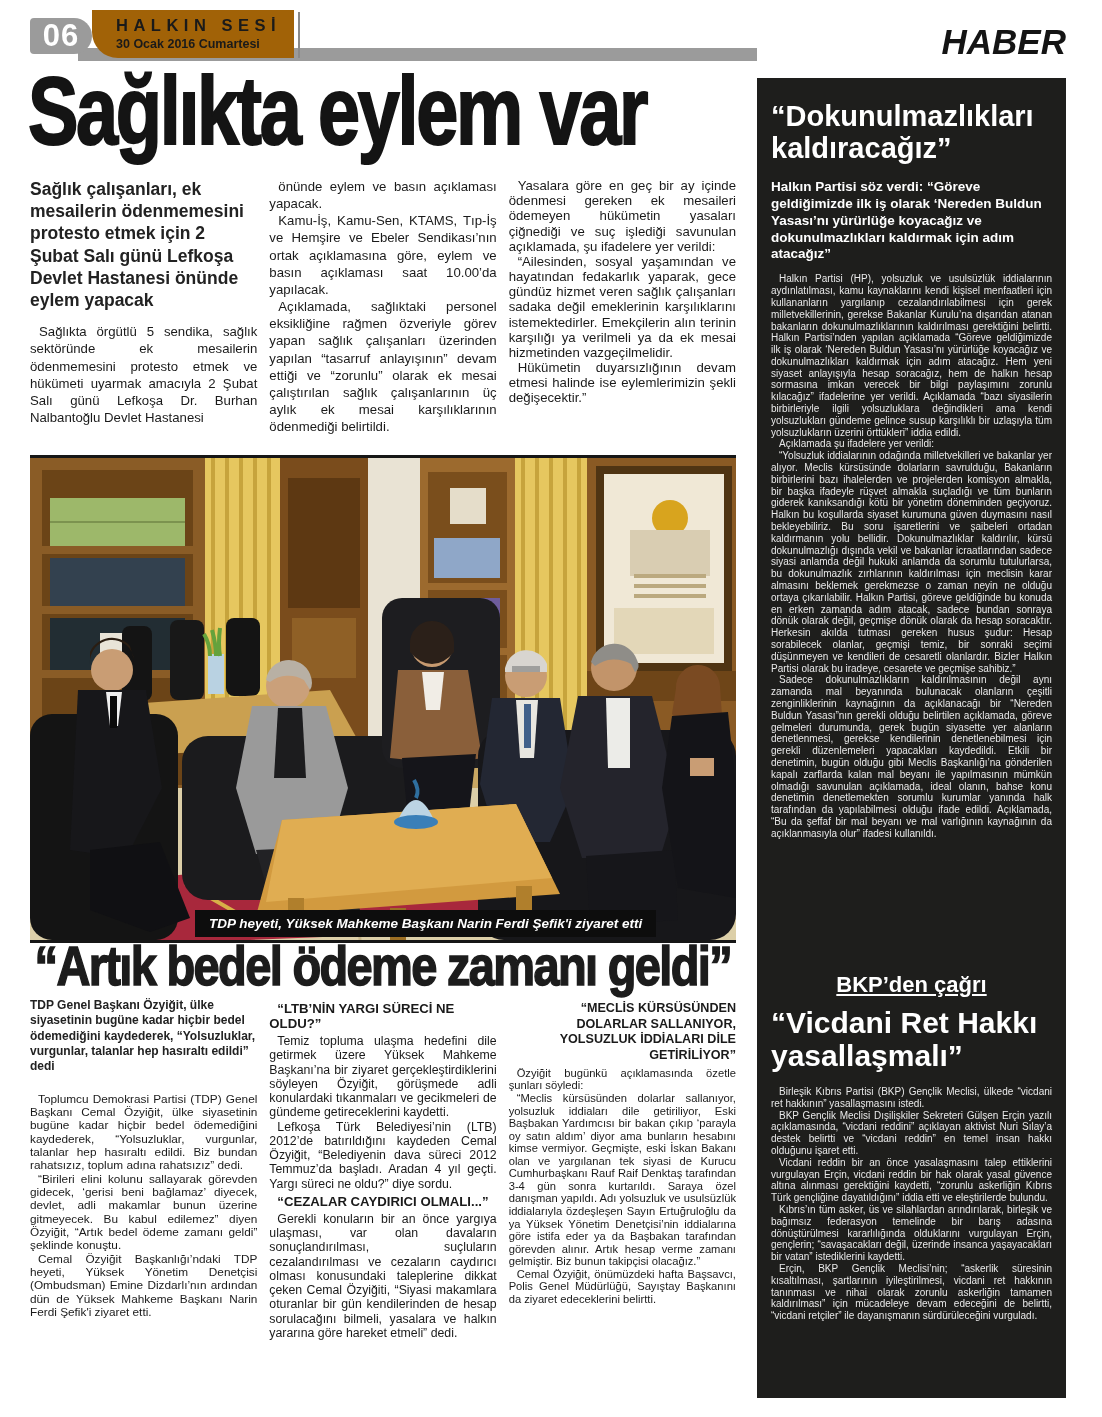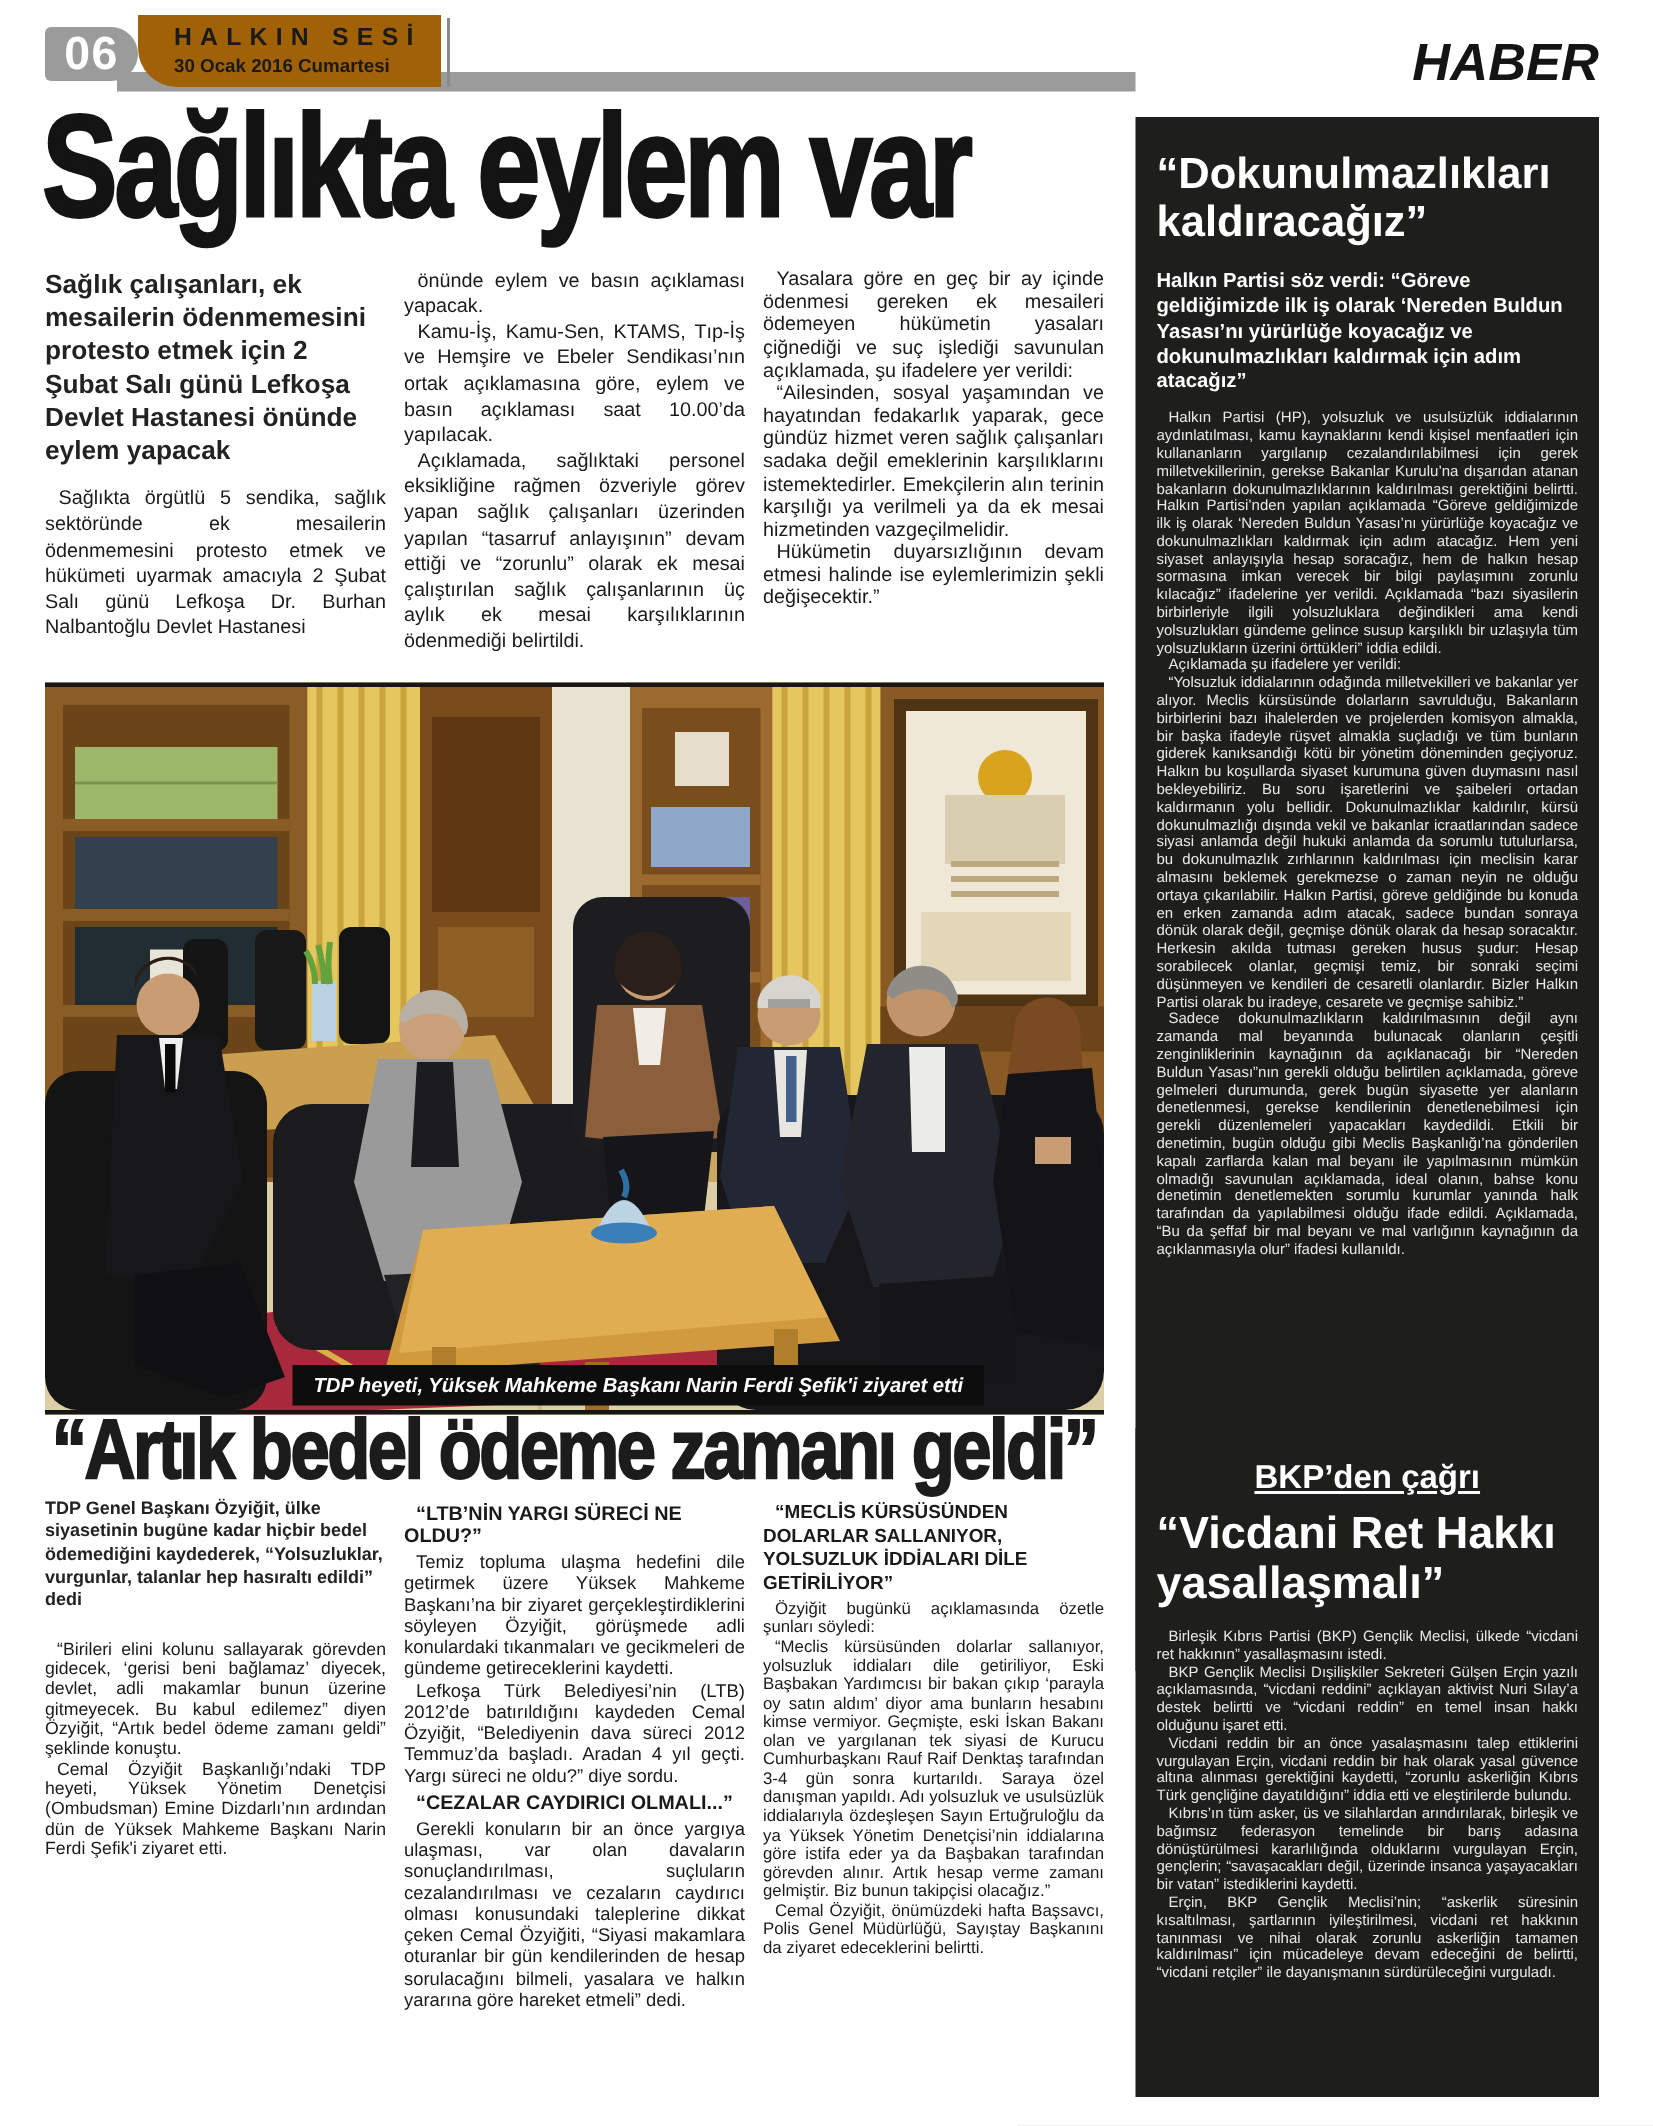--- a/index.html
+++ b/index.html
@@ -42,21 +42,21 @@
   .h2-main{position:absolute;left:30px;top:938px;width:840px;margin:0;text-align:center;font-size:56px;
          font-weight:bold;letter-spacing:-2px;white-space:nowrap;color:#1c1c1c;-webkit-text-stroke:1.5px #1c1c1c;
          transform:scaleX(0.84);transform-origin:left top;line-height:1;}
   .art2-cols{position:absolute;left:30px;top:998px;width:706px;height:414px;display:flex;gap:12px;overflow:hidden;}
   .lead2{font-size:12px;font-weight:bold;line-height:1.28;margin:0 0 18px 0;color:#222;}
   .b2c1{font-size:11.8px;line-height:1.13;text-align:justify;text-indent:8px;margin:0;}
   .b2c2{font-size:12.3px;line-height:1.16;text-align:justify;text-indent:8px;margin:0;}
   .b2c3{font-size:11.2px;line-height:1.12;text-align:justify;text-indent:8px;margin:0;}
   .sub2{font-weight:bold;margin:3px 0 3px;text-indent:8px;}
   .sub2.s2{font-size:13.2px;}
-  .sub2.s3{font-size:12.6px;line-height:1.25;}
+  .sub2.s3{font-size:12.6px;line-height:1.25;text-align:right;}
 
   
   .bbox{position:absolute;left:757px;width:309px;background:#1e1e1c;color:#f2f2f2;
         padding:0 14px;box-sizing:border-box;overflow:hidden;}
   .bbox1{top:78px;height:1036px;}
   .bbox2{top:952px;height:446px;}
   .bb-head{font-size:29px;font-weight:bold;line-height:1.12;white-space:pre-line;margin:22px 0 14px;color:#fff;}
   .bb-stand{font-size:13.5px;font-weight:bold;line-height:1.25;margin:0 0 10px;color:#fff;}
   .bb-body p{font-size:10px;line-height:1.18;text-align:justify;text-indent:8px;margin:0;color:#e9e9e9;}
   .kicker{display:block;margin:20px auto 6px;text-align:center;font-size:22px;font-weight:bold;
@@ -213,20 +213,21 @@
       <ellipse cx="386" cy="364" rx="22" ry="7" fill="#3a7fb8"></ellipse>
     </svg>
     <figcaption class="caption">TDP heyeti, Yüksek Mahkeme Başkanı Narin Ferdi Şefik'i ziyaret etti</figcaption>
   </figure>
 
   <h2 class="h2-main">“Artık bedel ödeme zamanı geldi”</h2>
 
   <div class="art2-cols">
     <div class="acol">
       <p class="lead2">TDP Genel Başkanı Özyiğit, ülke siyasetinin bugüne kadar hiçbir bedel ödemediğini kaydederek, “Yolsuzluklar, vurgunlar, talanlar hep hasıraltı edildi” dedi</p>
+      <p class="b2c1">Toplumcu Demokrasi Partisi (TDP) Genel Başkanı Cemal Özyiğit, ülke siyasetinin bugüne kadar hiçbir bedel ödemediğini kaydederek, “Yolsuzluklar, vurgunlar, talanlar hep hasıraltı edildi. Biz bundan rahatsızız, toplum adına rahatsızız” dedi.</p>
       <p class="b2c1">“Birileri elini kolunu sallayarak görevden gidecek, ‘gerisi beni bağlamaz’ diyecek, devlet, adli makamlar bunun üzerine gitmeyecek. Bu kabul edilemez” diyen Özyiğit, “Artık bedel ödeme zamanı geldi” şeklinde konuştu.</p>
       <p class="b2c1">Cemal Özyiğit Başkanlığı’ndaki TDP heyeti, Yüksek Yönetim Denetçisi (Ombudsman) Emine Dizdarlı’nın ardından dün de Yüksek Mahkeme Başkanı Narin Ferdi Şefik'i ziyaret etti.</p>
     </div>
     <div class="acol">
       <p class="sub2 s2">“LTB’NİN YARGI SÜRECİ NE OLDU?”</p>
       <p class="b2c2">Temiz topluma ulaşma hedefini dile getirmek üzere Yüksek Mahkeme Başkanı’na bir ziyaret gerçekleştirdiklerini söyleyen Özyiğit, görüşmede adli konulardaki tıkanmaları ve gecikmeleri de gündeme getireceklerini kaydetti.</p>
       <p class="b2c2">Lefkoşa Türk Belediyesi’nin (LTB) 2012’de batırıldığını kaydeden Cemal Özyiğit, “Belediyenin dava süreci 2012 Temmuz’da başladı. Aradan 4 yıl geçti. Yargı süreci ne oldu?” diye sordu.</p>
       <p class="sub2 s2">“CEZALAR CAYDIRICI OLMALI...”</p>
       <p class="b2c2">Gerekli konuların bir an önce yargıya ulaşması, var olan davaların sonuçlandırılması, suçluların cezalandırılması ve cezaların caydırıcı olması konusundaki taleplerine dikkat çeken Cemal Özyiğiti, “Siyasi makamlara oturanlar bir gün kendilerinden de hesap sorulacağını bilmeli, yasalara ve halkın yararına göre hareket etmeli” dedi.</p>
     </div>

